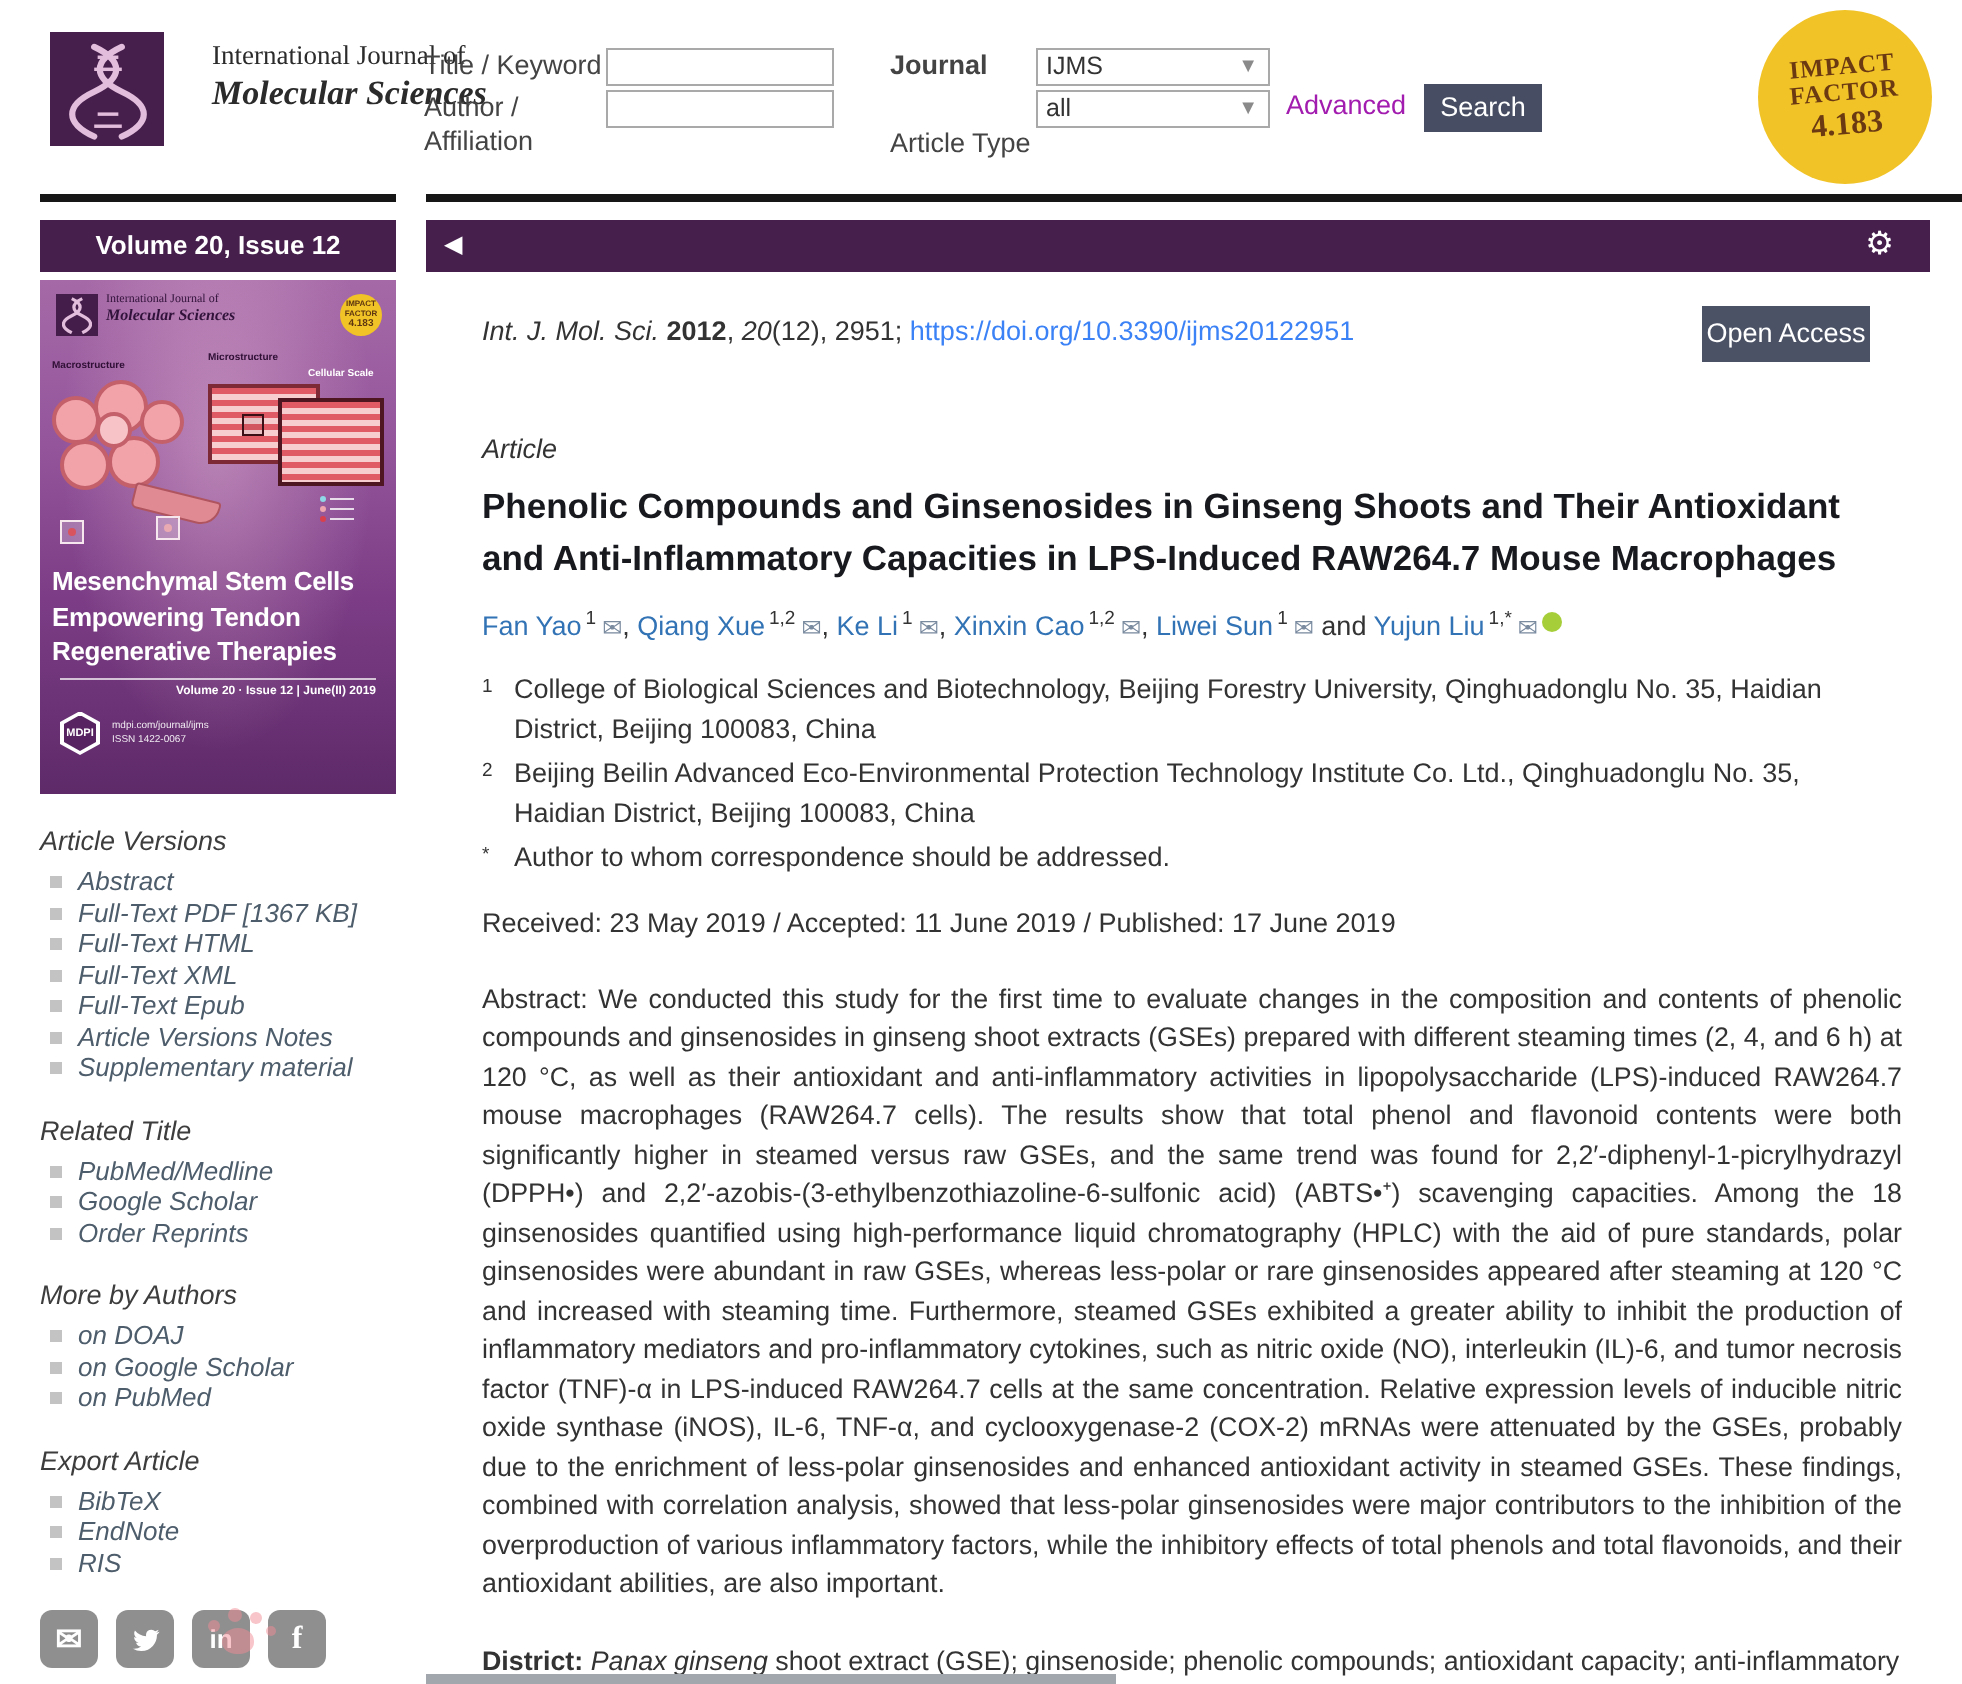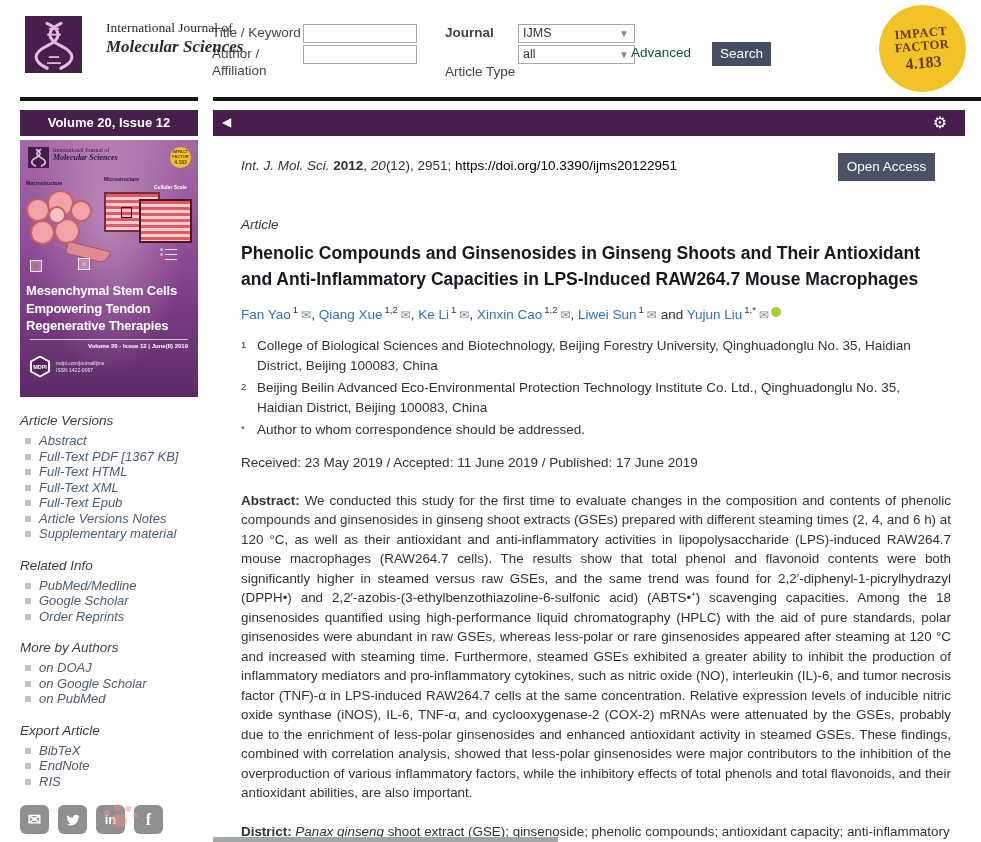--- a/index.html
+++ b/index.html
@@ -13,21 +13,21 @@
   .logo-box svg { position:absolute; left:8px; top:4px; }
   .logo-text { position:absolute; left:106px; top:20px; }
   .logo-line1 { font-family:"Liberation Serif", serif; font-size:13.5px; color:#2b2b2b; }
   .logo-line2 { font-family:"Liberation Serif", serif; font-size:17px; font-weight:bold; font-style:italic; color:#2b2b2b; margin-top:1px; }
 
   .search-form { position:absolute; left:212px; top:22px; width:580px; font-size:13.5px; color:#444; }
   .sf-label { position:absolute; color:#444; }
   .sf-input { position:absolute; width:114px; height:19px; border:1px solid #a9a9a9; background:#fff; font-size:12px; padding:0 4px; }
   .sf-select { position:absolute; width:117px; height:19px; border:1px solid #a9a9a9; background:#fff; font-size:12.5px; color:#333; line-height:17px; padding:0 4px; cursor:pointer; }
   .sf-select .arrow { position:absolute; right:5px; top:0; color:#8a8a8a; font-size:10px; }
-  .advanced-link { position:absolute; left:419px; top:23px; color:#14532d; cursor:pointer; }
+  .advanced-link { position:absolute; left:431px; top:23px; color:#a21caf; cursor:pointer; }
   .search-btn { position:absolute; left:500px; top:20px; width:59px; height:24px; background:#474e63; color:#fff; font-size:13.5px; text-align:center; line-height:24px; cursor:pointer; }
 
   .if-badge { position:absolute; left:879px; top:5px; width:87px; height:87px; border-radius:50%; background:#f1c327; display:flex; align-items:center; justify-content:center; }
   .if-inner { text-align:center; transform:rotate(-5deg); color:#6b3a12; font-family:"Liberation Serif", serif; font-weight:bold; }
   .if-l1 { font-size:12.5px; letter-spacing:.5px; }
   .if-l2 { font-size:12.5px; letter-spacing:.5px; margin-top:-2px; }
   .if-val { font-size:16px; margin-top:0px; }
 
   
   .rule-left  { position:absolute; left:20px;  top:97px; width:178px; height:4px; background:#161616; }
@@ -97,42 +97,42 @@
   
   .main { position:absolute; left:213px; top:110px; width:768px; }
   .toolbar { position:relative; width:752px; height:26px; background:#471f4d; }
   .back-arrow { position:absolute; left:9px; top:5px; color:#fff; font-size:12px; cursor:pointer; }
   .gear { position:absolute; right:18px; top:3px; color:#fff; font-size:16px; line-height:20px; cursor:pointer; }
 
   .content { padding:17px 34px 0 28px; }
   .cite-row { position:relative; font-size:13.5px; color:#333; white-space:pre-wrap; padding-top:5px; }
   .cite-row .it { font-style:italic; }
   .cite-row .bd { font-weight:bold; }
-  .doi-link { color:#000000; text-decoration:none; cursor:pointer; }
-  .open-access { position:absolute; right:12px; top:0px; width:97px; height:28px; background:#4b5266; color:#fff; font-size:13.5px; text-align:center; line-height:28px; cursor:pointer; }
+  .doi-link { color:#3b82f6; text-decoration:none; cursor:pointer; }
+  .open-access { position:absolute; right:12px; top:0px; width:84px; height:28px; background:#4b5266; color:#fff; font-size:13.5px; text-align:center; line-height:28px; cursor:pointer; }
 
   .article-type { margin-top:14px; font-size:13.5px; font-style:italic; color:#333; }
   .paper-title { margin-top:9px; width:706px; font-size:17.5px; font-weight:bold; line-height:25.5px; color:#17191f; }
 
   .authors { margin-top:12px; font-size:13.5px; color:#333; }
   .authors a { color:#3273b5; text-decoration:none; cursor:pointer; }
   .authors sup { font-size:9.5px; color:#333; margin-left:2px; }
   .mail-icon { color:#7a8ba0; font-size:12px; margin-left:3px; cursor:pointer; }
   .orcid-icon { display:inline-block; width:10px; height:10px; border-radius:50%; background:#a6ce39; margin-left:2px; vertical-align:2px; cursor:pointer; }
   .authors .sep { white-space:pre; }
 
   .affils { margin-top:14px; }
   .affil-row { display:flex; font-size:13.5px; line-height:20px; color:#333; margin-bottom:2px; }
   .affil-sup { flex:0 0 16px; font-size:9.5px; line-height:16px; padding-top:1px; }
   .affil-text { flex:1; }
 
   .dates { margin-top:15px; font-size:13.5px; color:#333; }
 
   .abstract { margin-top:21px; width:710px; font-size:13.4px; line-height:19.5px; color:#333; text-align:justify; }
-  .abstract .bd { font-weight:bold; }
+  .abstract .bd { font-weight:normal; }
 
   .keywords { margin-top:19px; width:710px; font-size:13.4px; line-height:19.5px; color:#333; }
   .keywords .bd { font-weight:bold; }
   .keywords .it { font-style:italic; }
 
   .bottom-strip { position:absolute; left:213px; top:837px; width:345px; height:5px; background:#a2a6ad; }
 </style>
 </head>
 <body>
 
@@ -277,21 +277,21 @@
         <li>Full-Text PDF [1367 KB]</li>
         <li>Full-Text HTML</li>
         <li>Full-Text XML</li>
         <li>Full-Text Epub</li>
         <li>Article Versions Notes</li>
         <li>Supplementary material</li>
       </ul>
     </div>
 
     <div class="sb-section">
-      <div class="sb-heading">Related Info</div>
+      <div class="sb-heading">Related Title</div>
       <ul class="sb-list">
         <li>PubMed/Medline</li>
         <li>Google Scholar</li>
         <li>Order Reprints</li>
       </ul>
     </div>
 
     <div class="sb-section">
       <div class="sb-heading">More by Authors</div>
       <ul class="sb-list">

